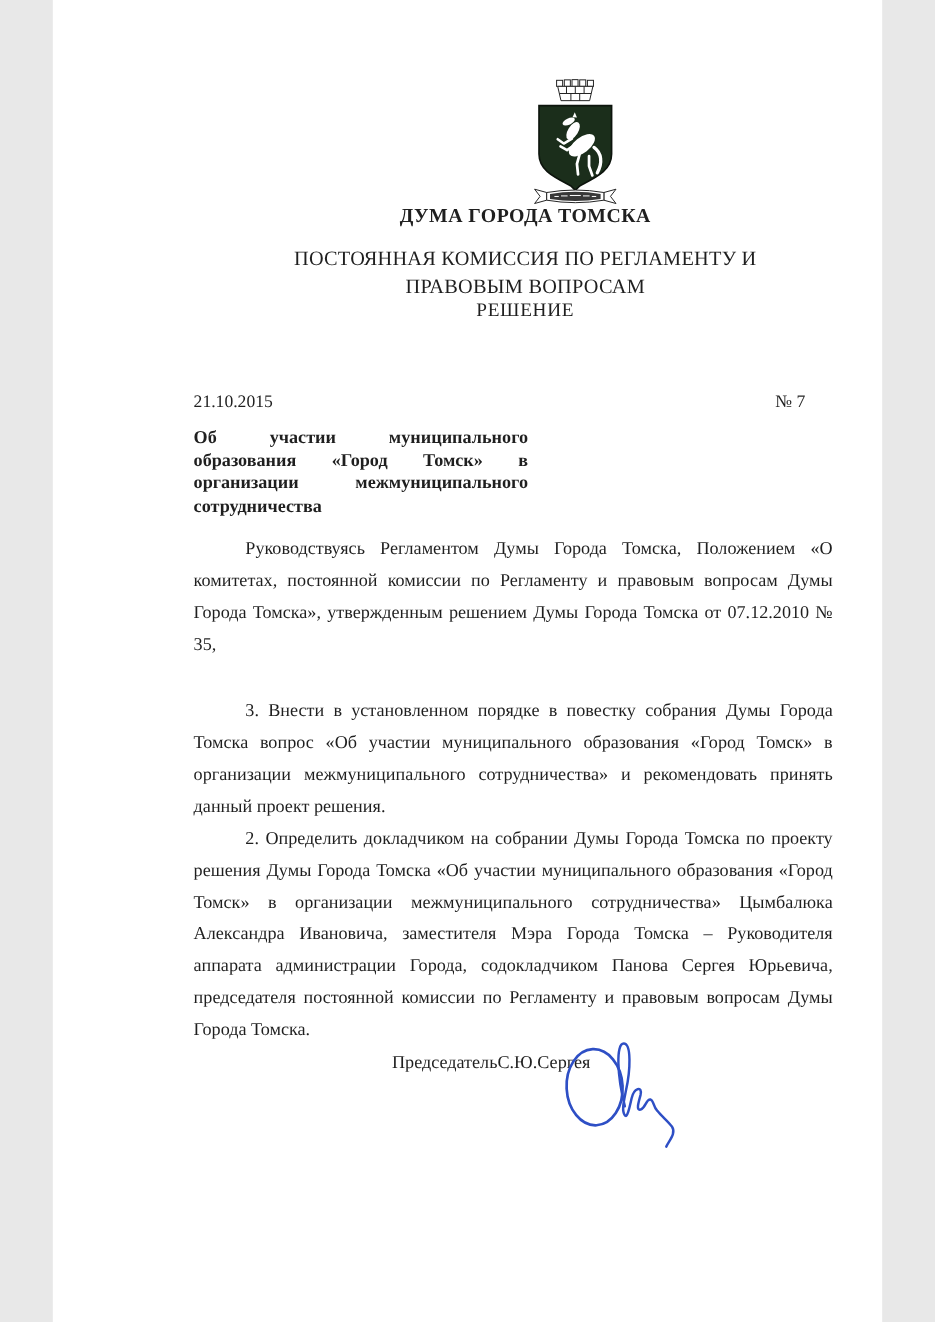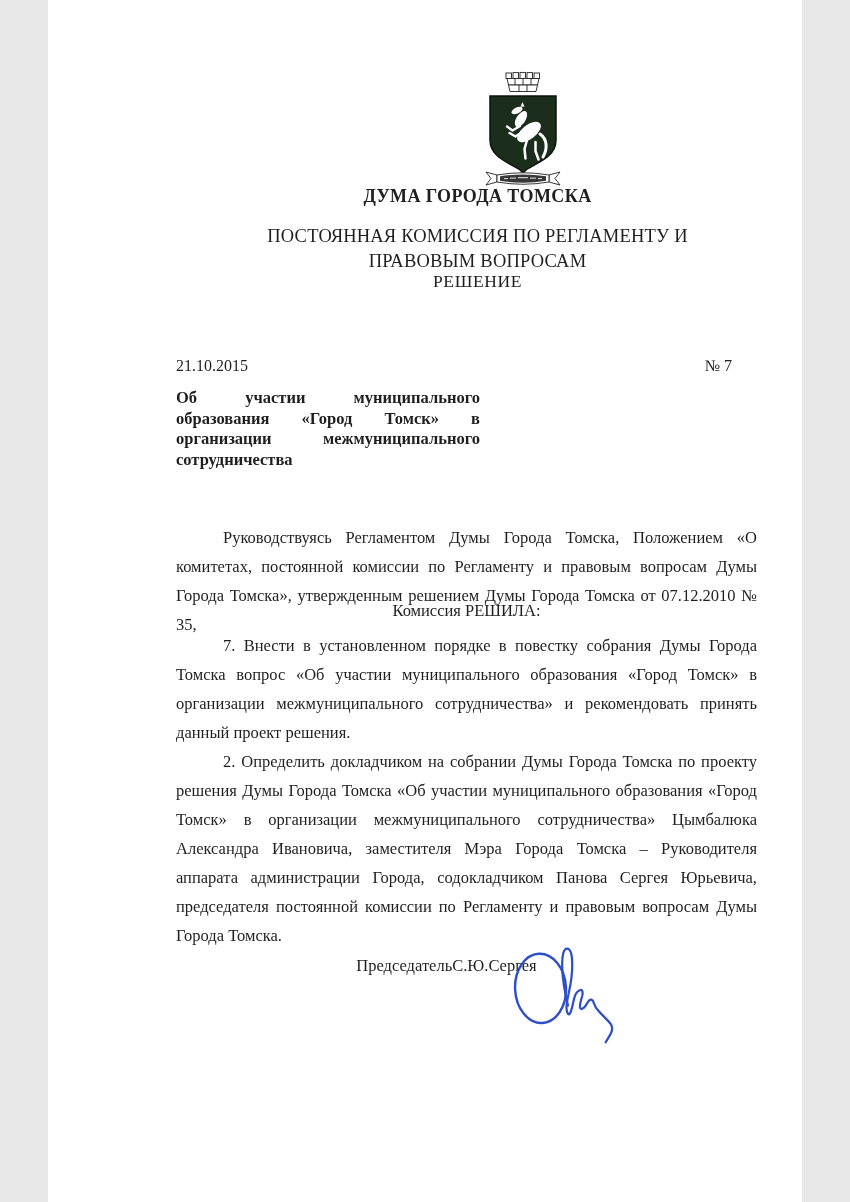--- a/index.html
+++ b/index.html
@@ -29,21 +29,21 @@
   .meta-row { top: 357px; left: 128px; right: 70px; display: flex;
               justify-content: space-between; font-size: 16px; }
 
   
   .subject { top: 388px; left: 128px; width: 304px; font-size: 16.5px; font-weight: bold;
              line-height: 20.5px; text-align: justify; }
 
   
   .body-col { left: 128px; right: 45px; font-size: 16.5px; line-height: 29px;
               text-align: justify; }
-  .preamble  { top: 484px; margin-top: 39px; }
+  .preamble  { top: 484px; }
   .resolved  { top: 596px; text-align: center; }
   .items     { top: 631px; }
   .items p   { margin: 0; text-indent: 47px; }
   .preamble p { margin: 0; text-indent: 47px; }
 
   
   .sign-row { top: 956px; left: 128px; right: 85px; display: flex;
               justify-content: center; font-size: 16.5px; }
   .signature-ink { left: 462px; top: 940px; width: 112px; height: 108px; }
 </style>
@@ -99,24 +99,23 @@
     <span>21.10.2015</span>
     <span>№ 7</span>
   </div>
 
   <div class="abs subject">Об участии муниципального образования «Город Томск» в организации межмуниципального сотрудничества</div>
 
   <div class="abs body-col preamble">
     <p>Руководствуясь Регламентом Думы Города Томска, Положением «О комитетах, постоянной комиссии по Регламенту и правовым вопросам Думы Города Томска», утвержденным решением Думы Города Томска от 07.12.2010 № 35,</p>
   </div>
 
-  <div class="abs body-col resolved">Комиссия РЕШИЛА:</div>
 
   <div class="abs body-col items">
-    <p>7. Внести в установленном порядке в повестку собрания Думы Города Томска вопрос «Об участии муниципального образования «Город Томск» в организации межмуниципального сотрудничества» и рекомендовать принять данный проект решения.</p>
+    <p>3. Внести в установленном порядке в повестку собрания Думы Города Томска вопрос «Об участии муниципального образования «Город Томск» в организации межмуниципального сотрудничества» и рекомендовать принять данный проект решения.</p>
     <p>2. Определить докладчиком на собрании Думы Города Томска по проекту решения Думы Города Томска «Об участии муниципального образования «Город Томск» в организации межмуниципального сотрудничества» Цымбалюка Александра Ивановича, заместителя Мэра Города Томска – Руководителя аппарата администрации Города, содокладчиком Панова Сергея Юрьевича, председателя постоянной комиссии по Регламенту и правовым вопросам Думы Города Томска.</p>
   </div>
 
   <div class="abs sign-row">
     <span>Председатель</span>
     <span>С.Ю.Сергея</span>
   </div>
 
   <svg class="abs signature-ink" viewBox="0 0 110 105">
     <ellipse cx="30" cy="47" rx="25" ry="34" fill="none" stroke="#2e4fc5" stroke-width="2.4" transform="rotate(-3 30 47)"></ellipse>

